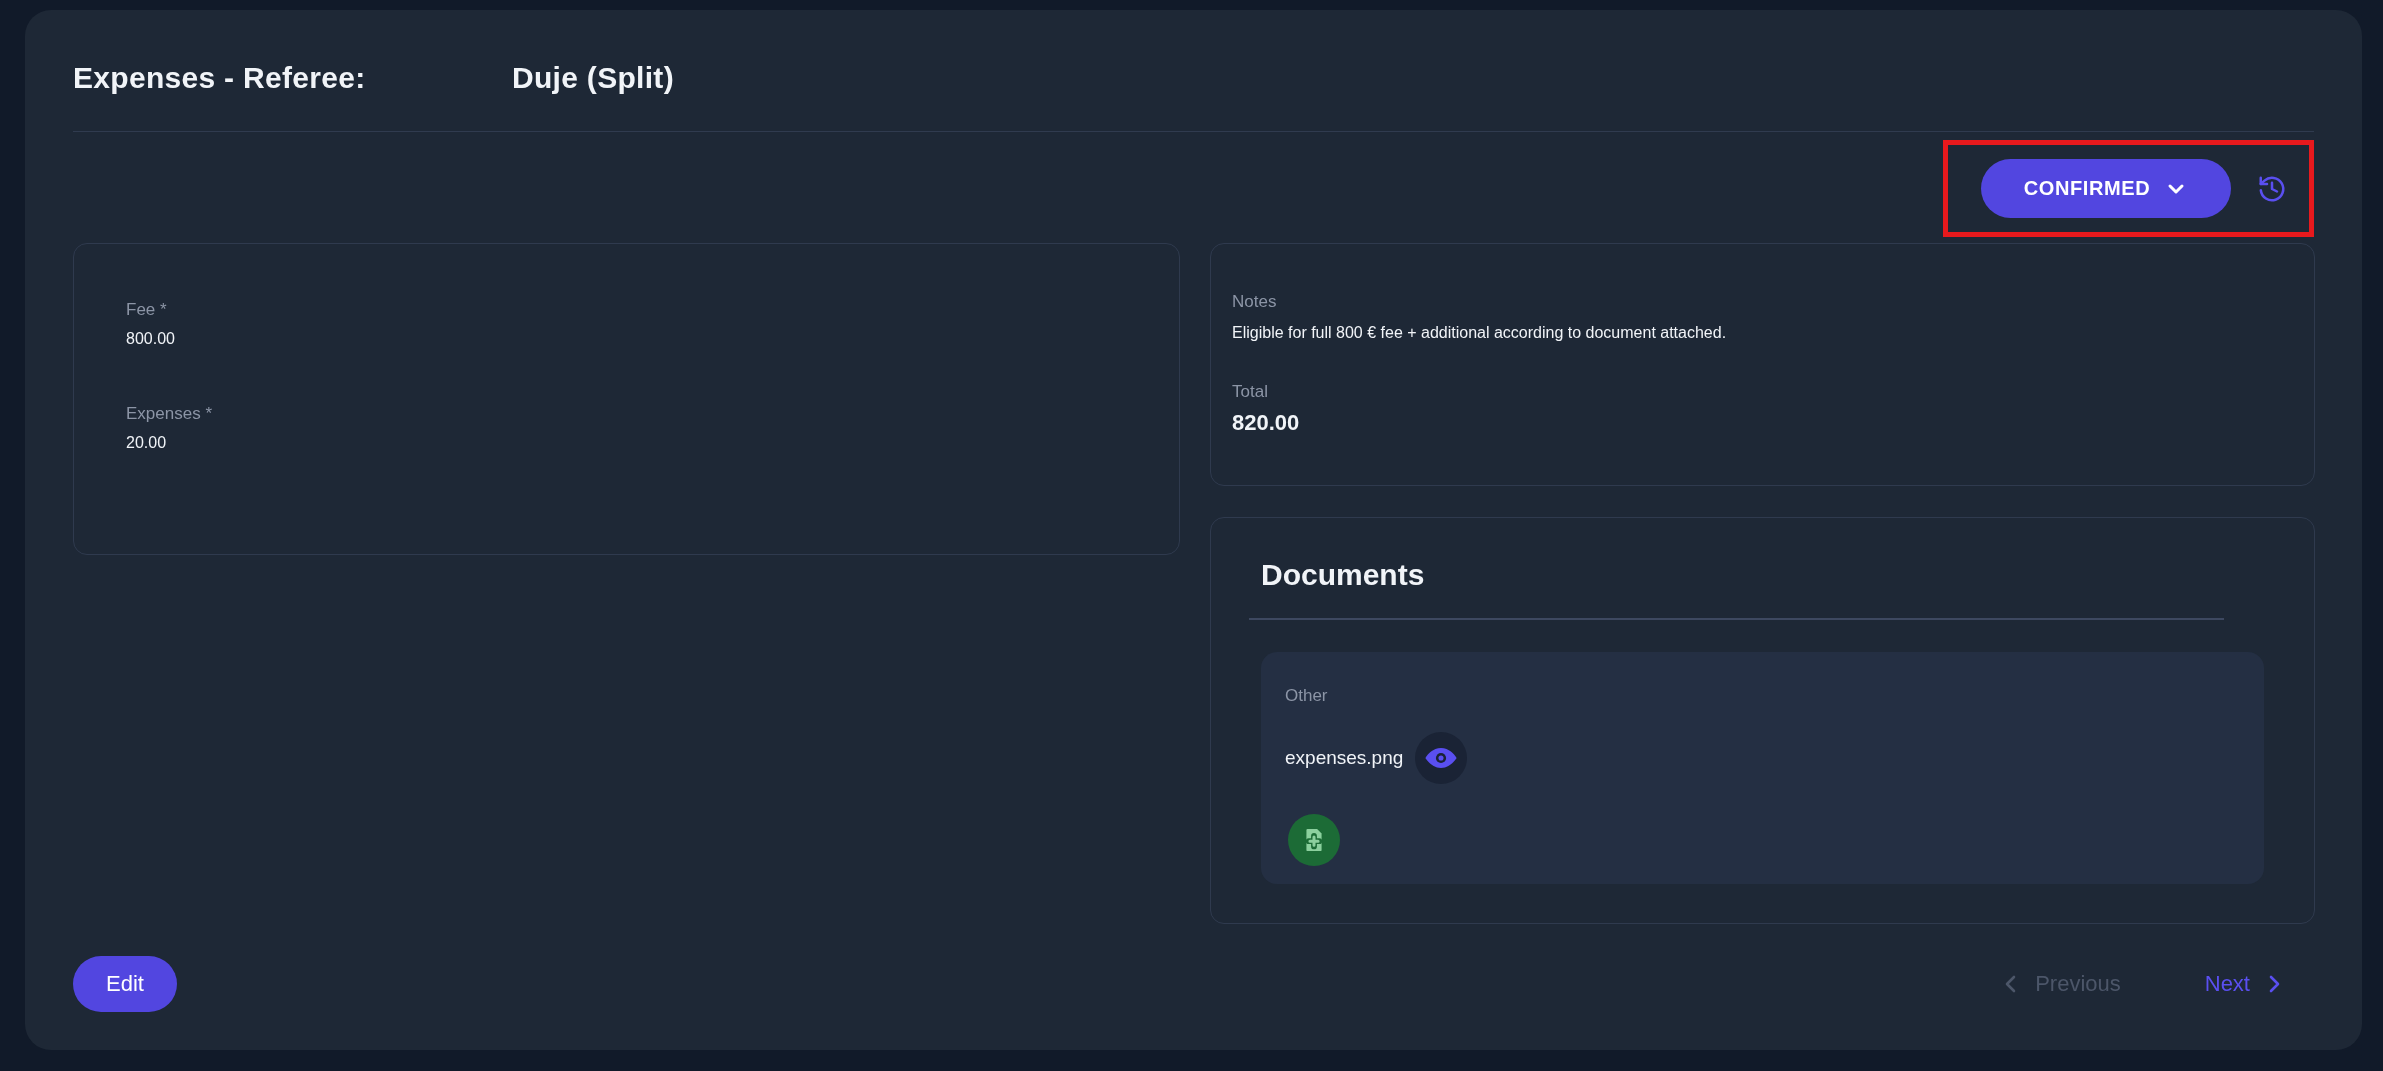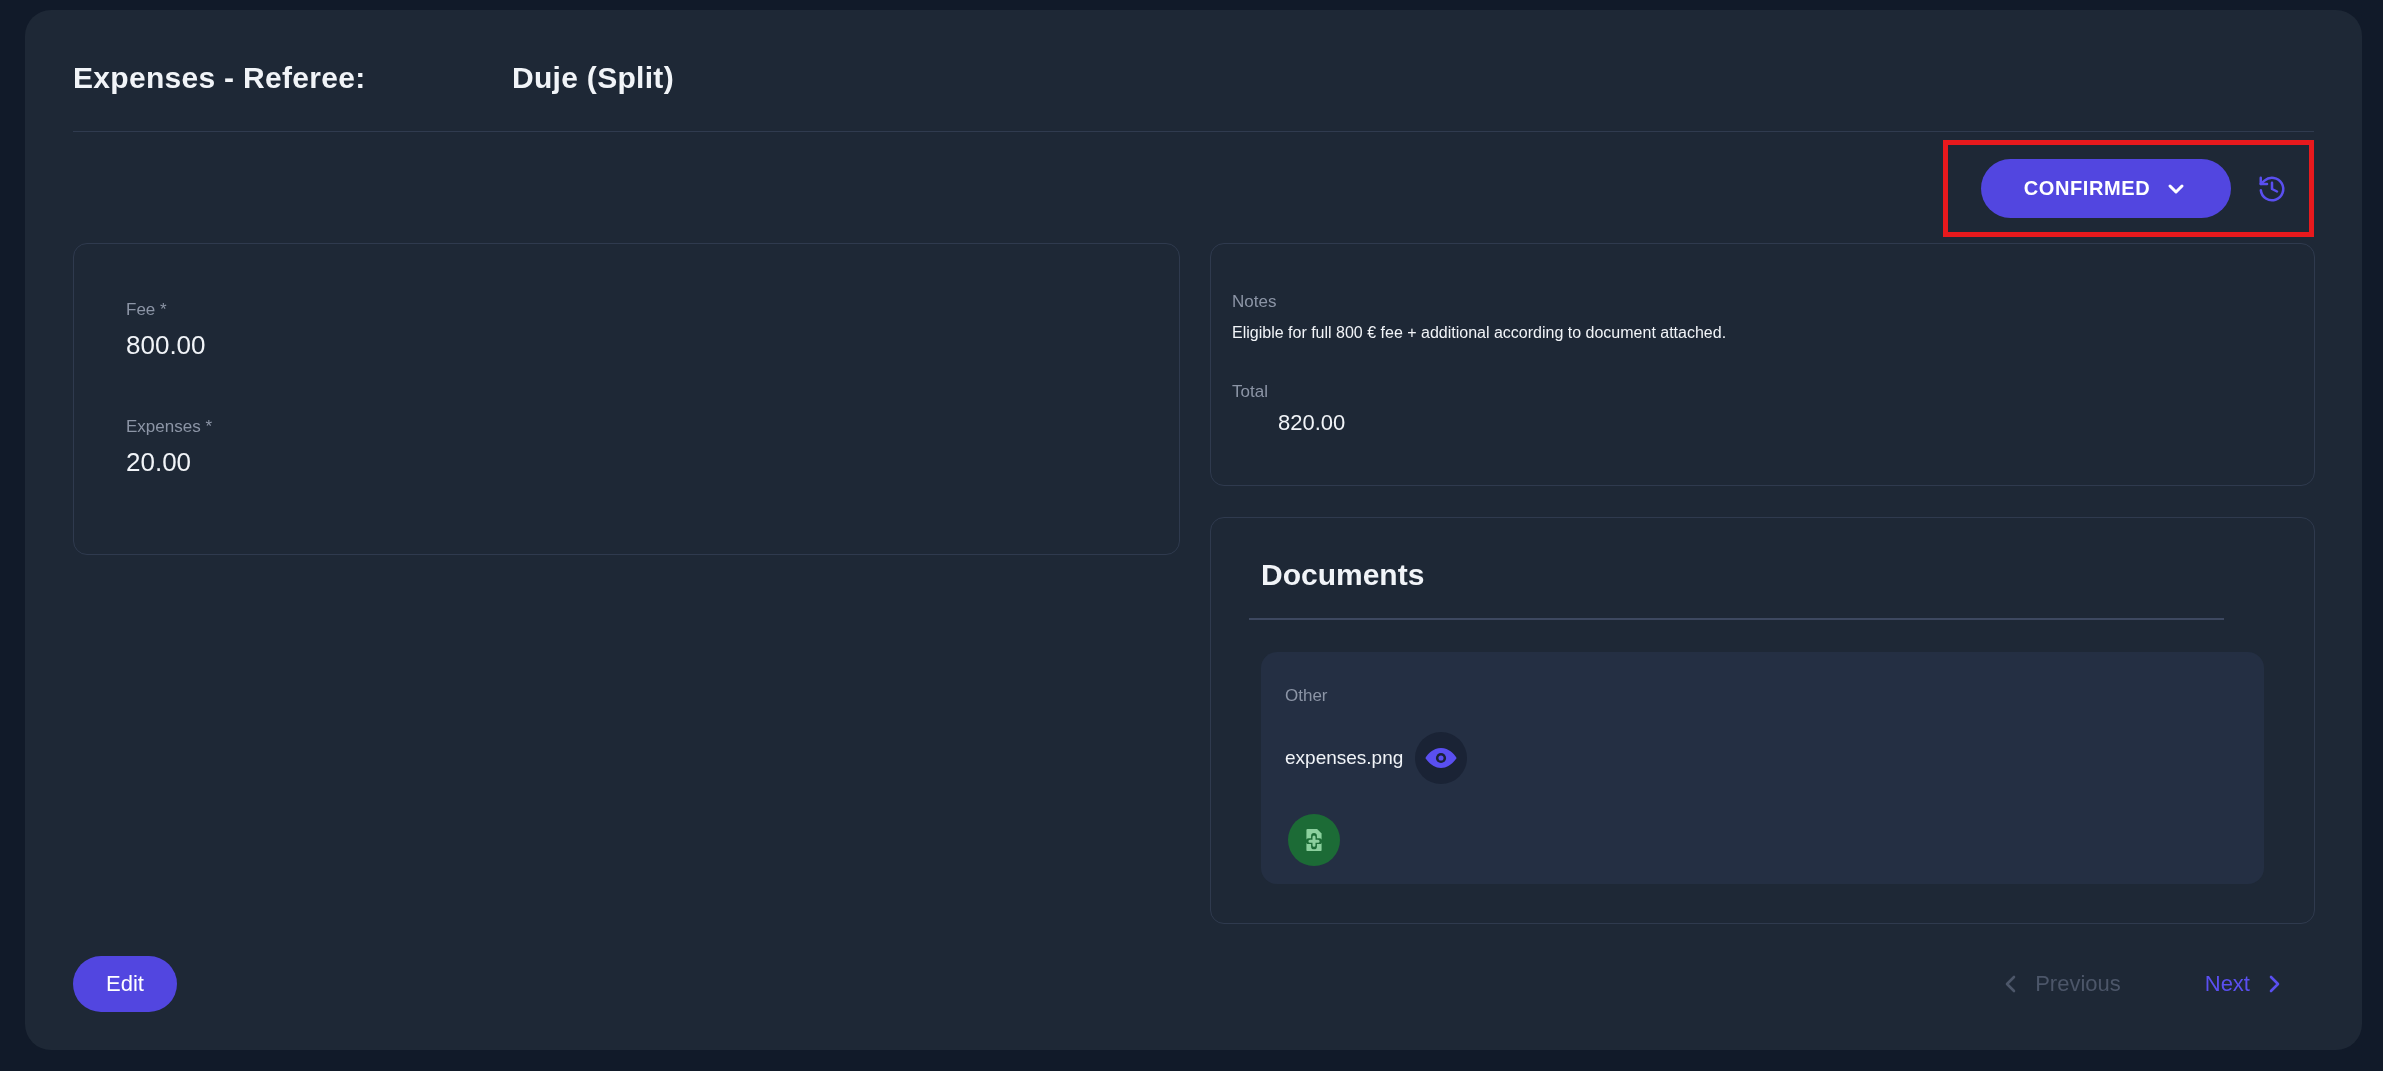--- a/index.html
+++ b/index.html
@@ -113,36 +113,35 @@
     border-radius:14px;
     padding:56px 52px;
   }
   .fee-card{height:312px;}
   .field + .field{margin-top:56px;}
   .field-label{
     font-size:17px;
     color:var(--label-gray);
   }
   .field-value{
-    font-size:26px;
+    font-size:16px;
     color:var(--text-white);
     margin-top:10px;
   }
   .notes-card{height:243px;padding:48px 21px;}
   .notes-text{
     font-size:16px;
     margin-top:12px;
     color:var(--text-white);
   }
   .total-block{margin-top:40px;}
   .total-value{
     font-size:22px;
-    font-weight:400;
+    font-weight:700;
     margin-top:8px;
-    margin-left:46px;
   }
   
   .documents-card{height:407px;padding:40px 50px;}
   .documents-title{
     font-size:30px;
     font-weight:700;
   }
   .documents-divider{
     border:none;
     border-top:2px solid var(--divider2);

